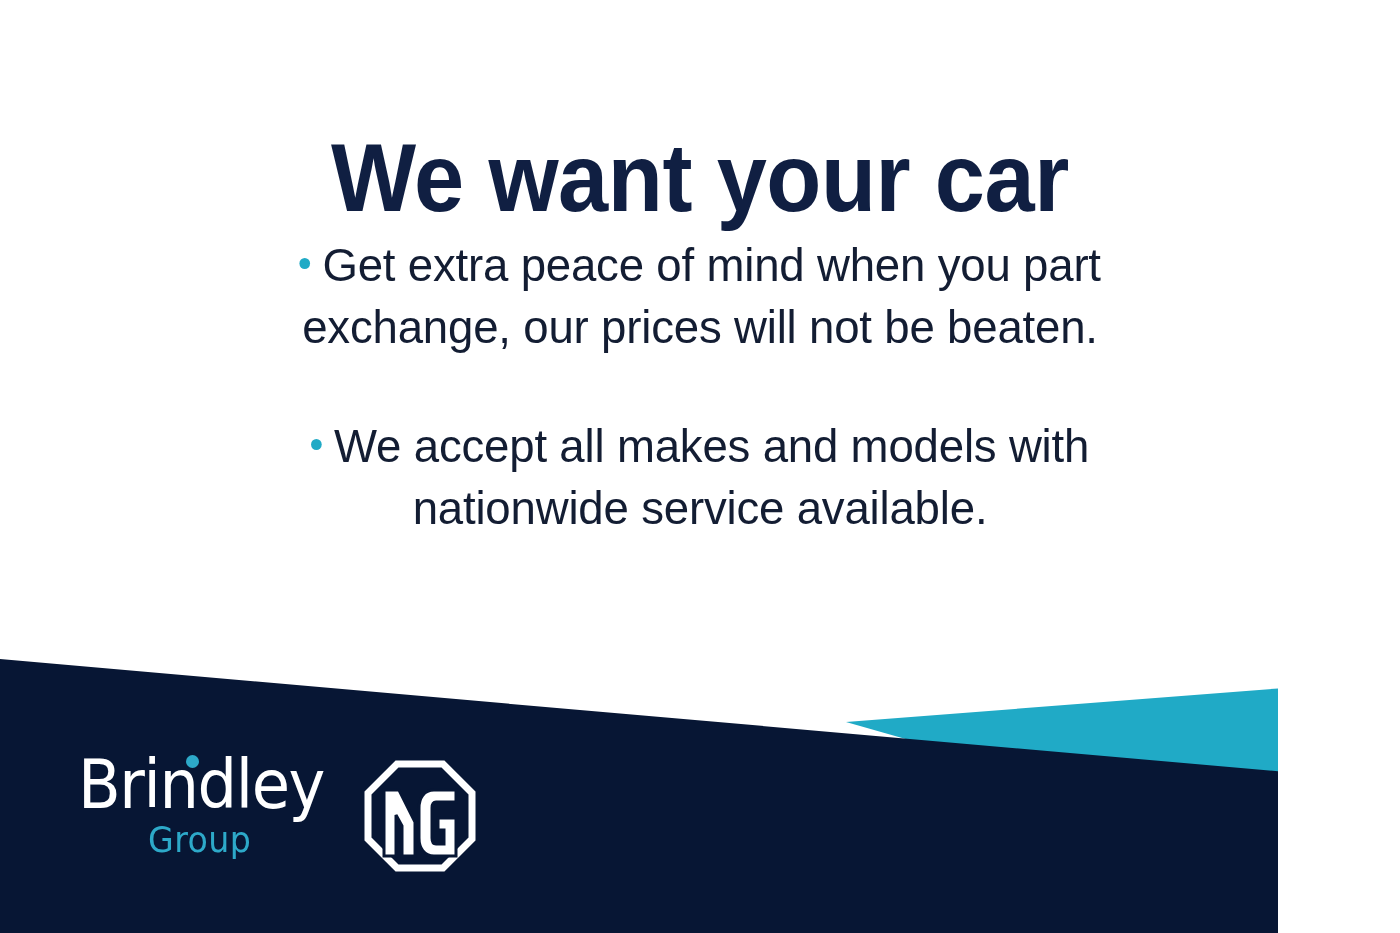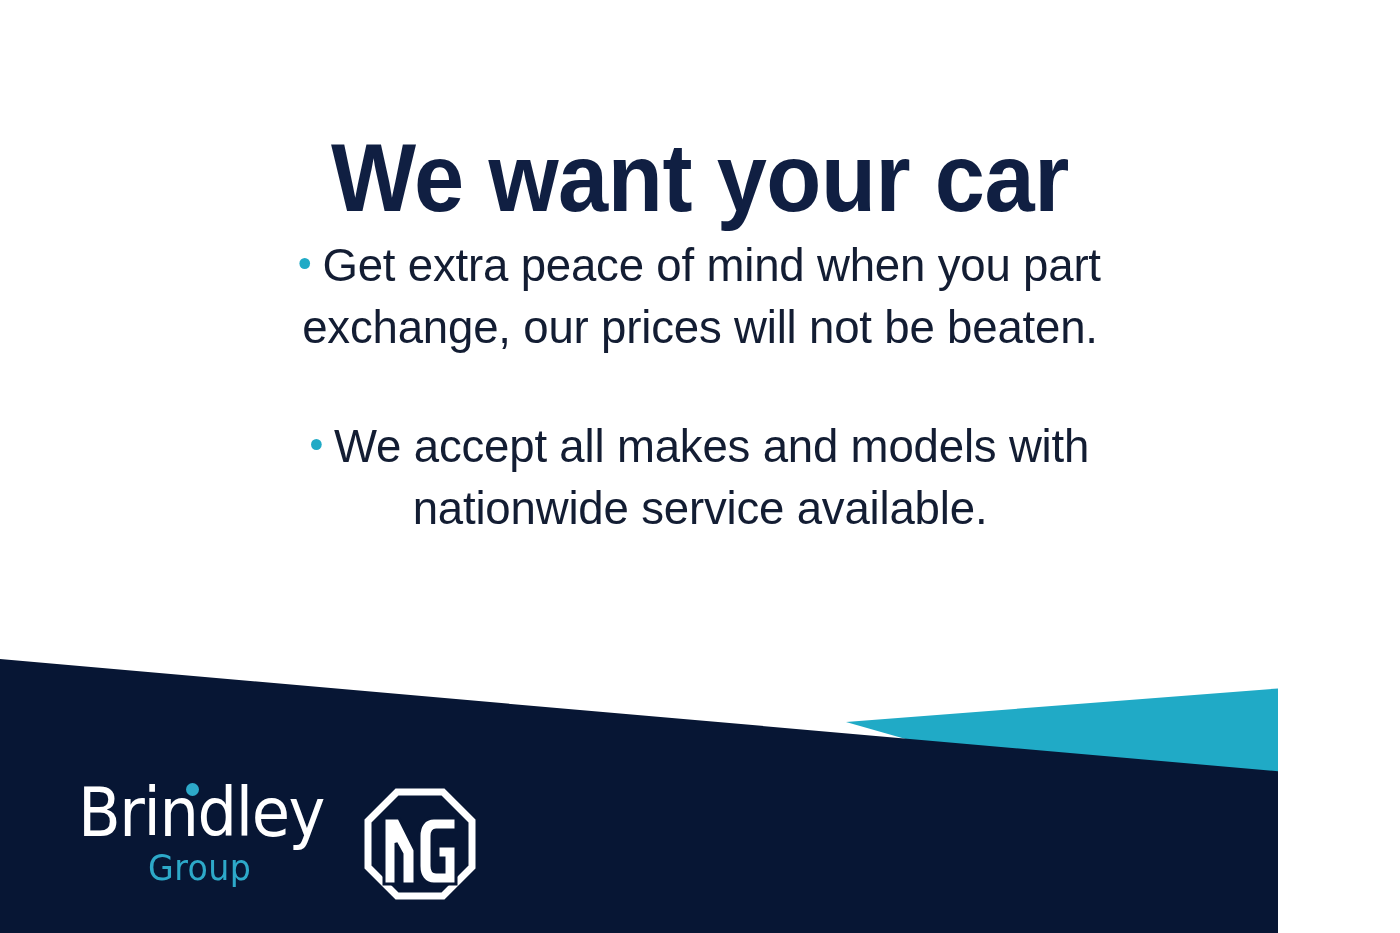--- a/index.html
+++ b/index.html
@@ -85,21 +85,21 @@
     vertical-align: middle;
     position: relative;
     top: -5px;
     margin-right: 13px;
   }
 
   
   .logo-row {
     position: absolute;
     left: 78px;
-    top: 780px;
+    top: 752px;
     display: flex;
     align-items: flex-start;
     gap: 16px;
   }
 
   .brindley-logo {
     position: relative;
     width: 252px;
   }
 

